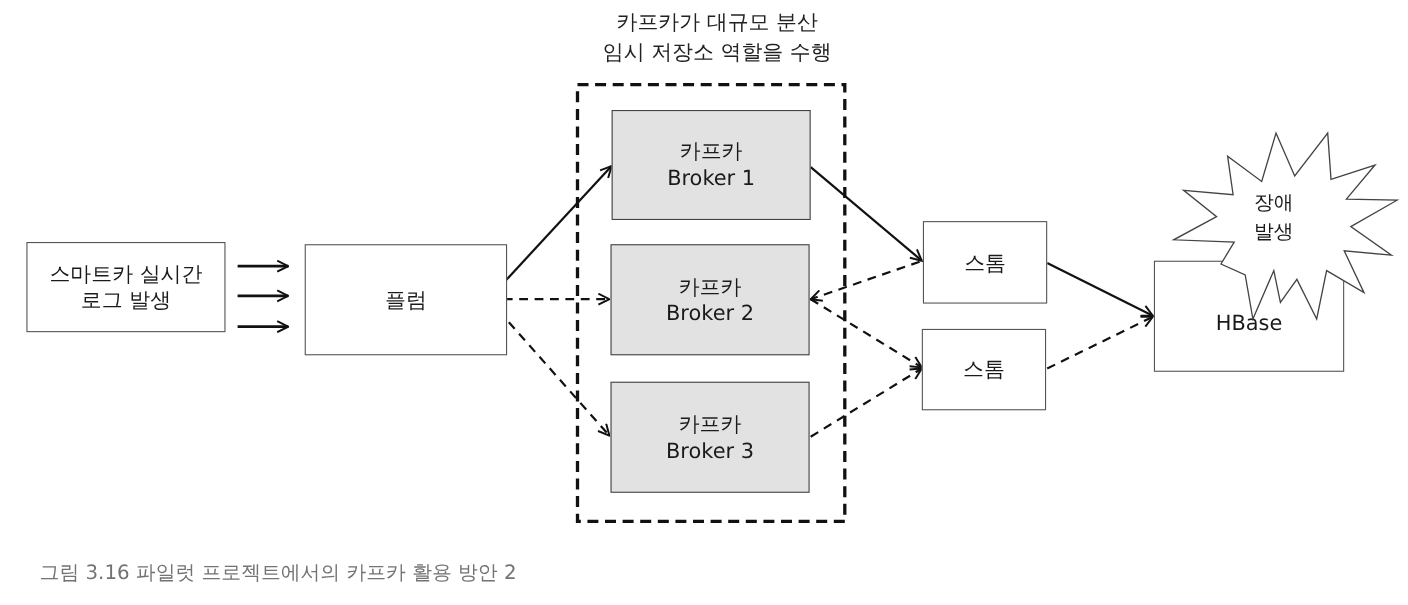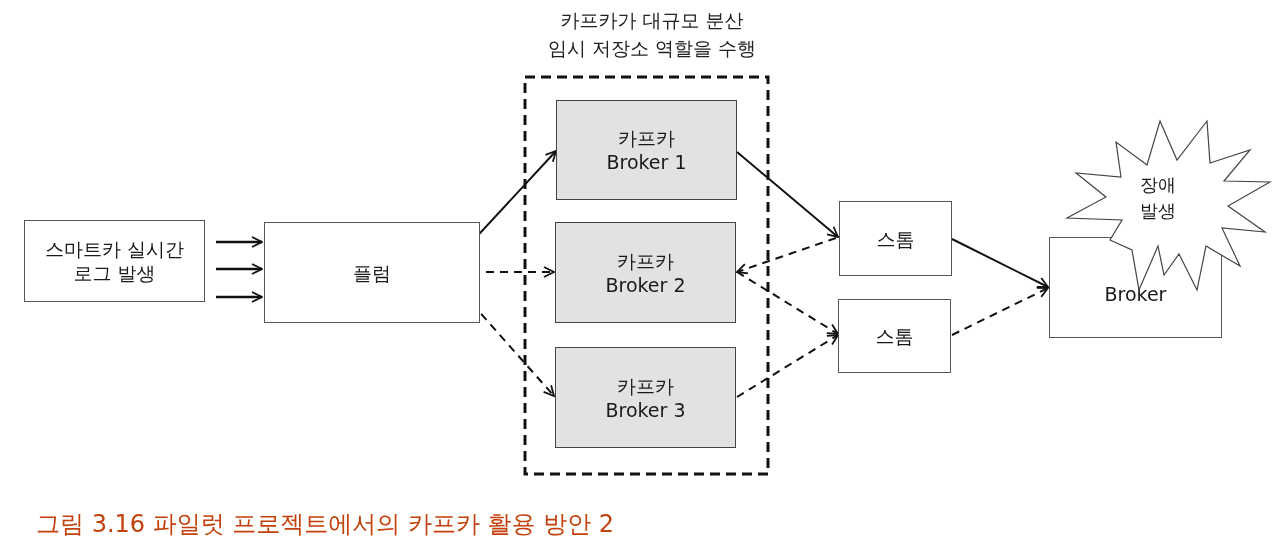--- a/index.html
+++ b/index.html
@@ -6,21 +6,21 @@
   body { width: 1280px; height: 550px; position: relative; overflow: hidden;
          font-family: "DejaVu Sans", "Liberation Sans", sans-serif; color: #1a1a1a; }
   .node { position: absolute; box-sizing: border-box; border: 1.5px solid #555;
           background: #fff; display: flex; align-items: center; justify-content: center;
           text-align: center; font-size: 19px; line-height: 24px; }
   .node.broker { background: #e2e2e2; border-color: #444; }
   .node .label { white-space: pre-line; }
   #diagram { position: absolute; left: 0; top: 0; }
   .caption-top { position: absolute; left: 520px; top: 6px; width: 264px; text-align: center;
                  font-size: 19px; line-height: 28px; white-space: pre-line; color: #222; }
-  .fig-caption { position: absolute; left: 36px; top: 508px; font-size: 24px; color: #c2410c; }
+  .fig-caption { position: absolute; left: 36px; top: 508px; font-size: 18px; color: #737373; }
   .burst-text { position: absolute; left: 1128px; top: 172px; width: 60px; text-align: center;
                 font-size: 18px; font-weight: normal; line-height: 26px; white-space: pre-line; }
 </style>
 </head>
 <body>
 
 <svg id="diagram" width="1280" height="550">
   <defs>
     <marker id="arr" viewBox="0 0 12 12" refX="11" refY="6" markerWidth="12" markerHeight="12" orient="auto" markerUnits="userSpaceOnUse">
       <path d="M1,1 L11,6 L1,11" fill="none" stroke="#111" stroke-width="1.8"></path>
@@ -47,21 +47,21 @@
   <line x1="952" y1="335" x2="1048" y2="288" stroke="#111" stroke-width="2" stroke-dasharray="8,6" marker-end="url(#arr)"></line>
 </svg>
 
 <div class="caption-top">카프카가 대규모 분산
 임시 저장소 역할을 수행</div>
 
 <div class="node" style="left:24px;top:220px;width:181px;height:82px;">
   <span class="label">스마트카 실시간
 로그 발생</span>
 </div>
-<div class="node" style="left:264px;top:222px;width:216px;height:101px;">
+<div class="node" style="left:277px;top:222px;width:184px;height:101px;">
   <span class="label">플럼</span>
 </div>
 <div class="node broker" style="left:556px;top:100px;width:181px;height:100px;">
   <span class="label">카프카
 Broker 1</span>
 </div>
 <div class="node broker" style="left:555px;top:222px;width:181px;height:101px;">
   <span class="label">카프카
 Broker 2</span>
 </div>
@@ -69,21 +69,21 @@
   <span class="label">카프카
 Broker 3</span>
 </div>
 <div class="node" style="left:839px;top:201px;width:113px;height:75px;">
   <span class="label">스톰</span>
 </div>
 <div class="node" style="left:838px;top:299px;width:113px;height:74px;">
   <span class="label">스톰</span>
 </div>
 <div class="node" style="left:1049px;top:237px;width:173px;height:101px;align-items:flex-start;padding-top:44px;">
-  <span class="label">Broker</span>
+  <span class="label">HBase</span>
 </div>
 
 <svg style="position:absolute;left:0;top:0;pointer-events:none;" width="1280" height="550">
   <polygon points="1160,121 1177,160 1207,121 1210,163 1250,150 1224,181 1270,182 1228,206 1265,232 1222,228 1240,266 1206,246 1197,290 1179,254 1164,275 1158,246 1139,290 1132,250 1110,240 1122,220 1067,218 1106,197 1076,173 1121,177 1116,142 1147,165" fill="#fff" stroke="#444" stroke-width="1.2"></polygon>
 </svg>
 <div class="burst-text">장애
 발생</div>
 
 <div class="fig-caption">그림 3.16 파일럿 프로젝트에서의 카프카 활용 방안 2</div>
 

